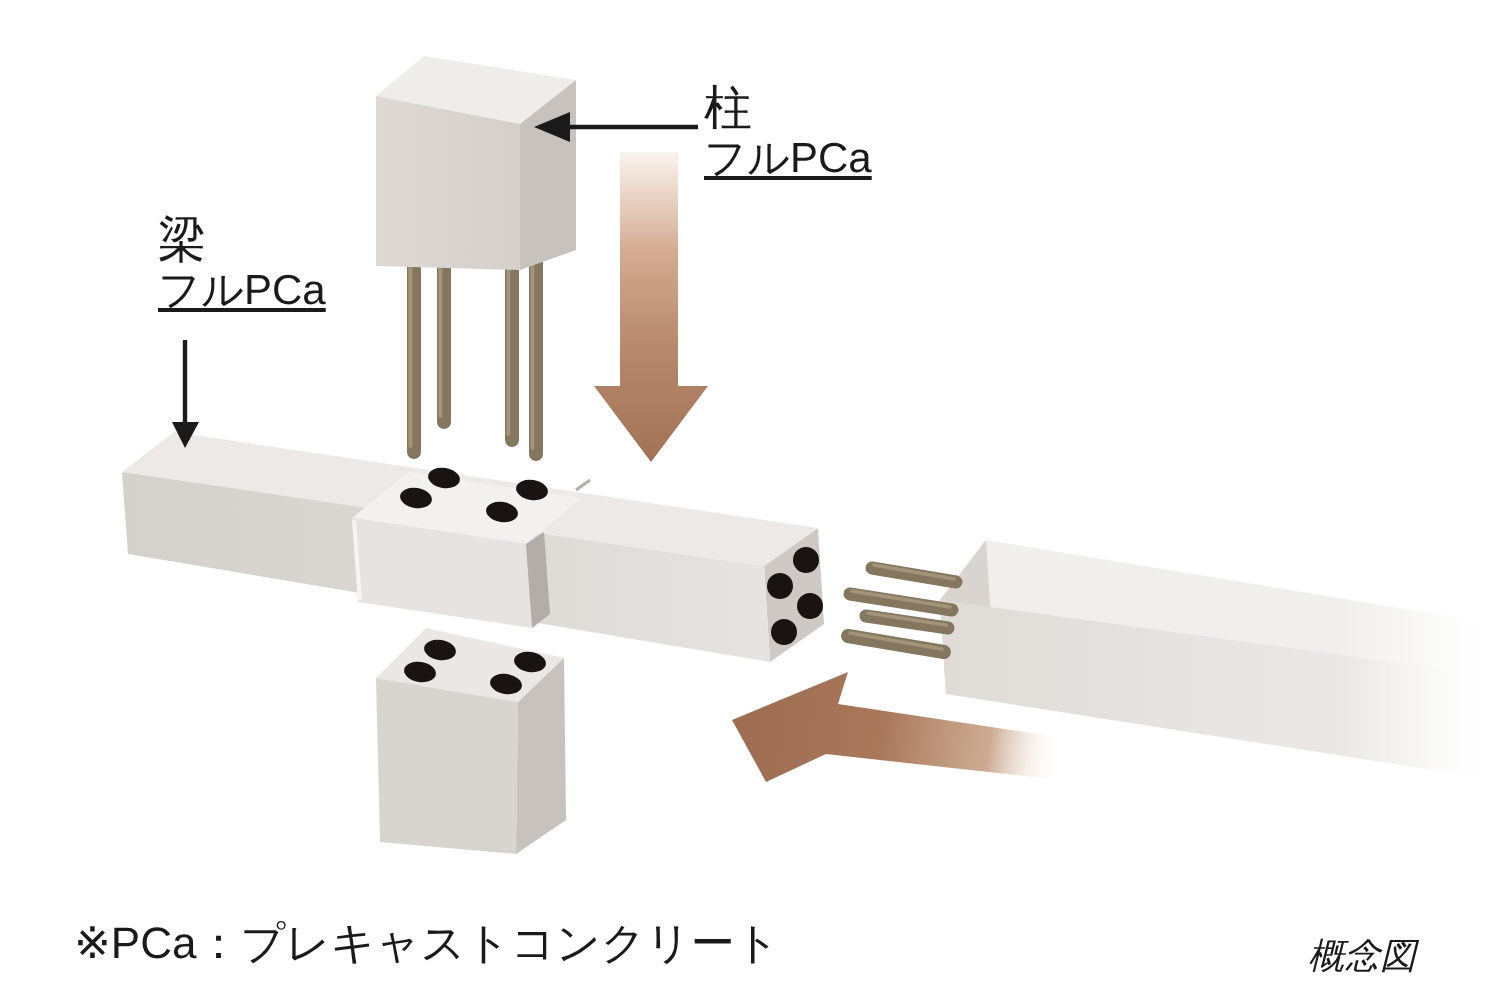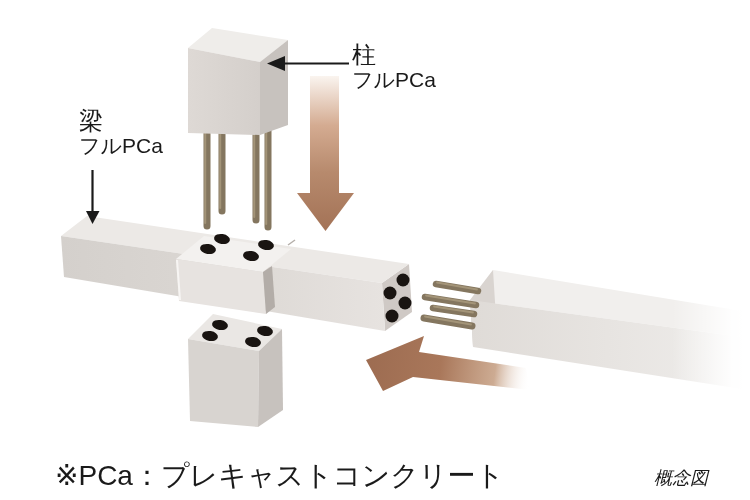--- a/index.html
+++ b/index.html
@@ -3,24 +3,24 @@
 <meta charset="utf-8">
 <style>
   html,body{margin:0;padding:0;background:#ffffff;}
   #stage{
     position:relative;width:750px;height:500px;background:#ffffff;overflow:hidden;
     font-family:"Liberation Sans","DejaVu Sans",sans-serif;color:#1a1a1a;
   }
   #diagram-svg{position:absolute;left:0;top:0;}
   .callout{position:absolute;line-height:1.1;color:#1a1a1a;}
   .callout .t1{font-size:24px;font-weight:500;display:block;}
-  .callout .t2{font-size:21px;font-weight:500;display:block;}
+  .callout .t2{font-size:21px;font-weight:500;display:block;text-decoration:underline;}
   #column-callout{left:352px;top:42px;}
   #beam-callout{left:79px;top:108px;}
-  #footnote{position:absolute;left:37px;top:457px;font-size:28px;color:#1a1a1a;margin-left:18px;}
+  #footnote{position:absolute;left:37px;top:457px;font-size:22px;color:#1a1a1a;}
   #caption{position:absolute;left:654px;top:466px;font-size:18px;color:#1a1a1a;font-style:italic;}
 </style>
 </head>
 <body>
 
 <div id="stage">
 
   <svg id="diagram-svg" width="750" height="500" viewBox="0 0 750 500">
     <defs>
       <linearGradient id="gDown" x1="0" y1="76" x2="0" y2="231" gradientUnits="userSpaceOnUse">

